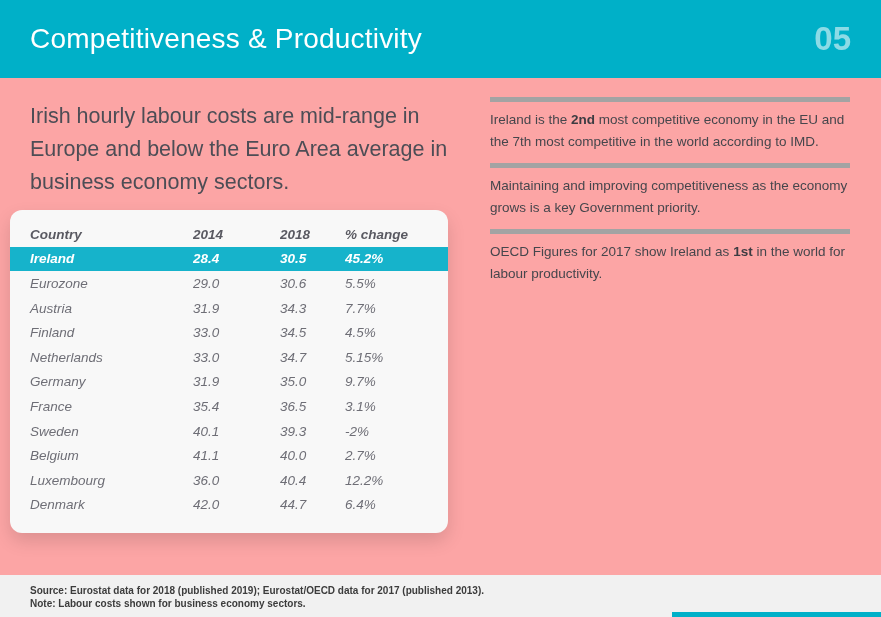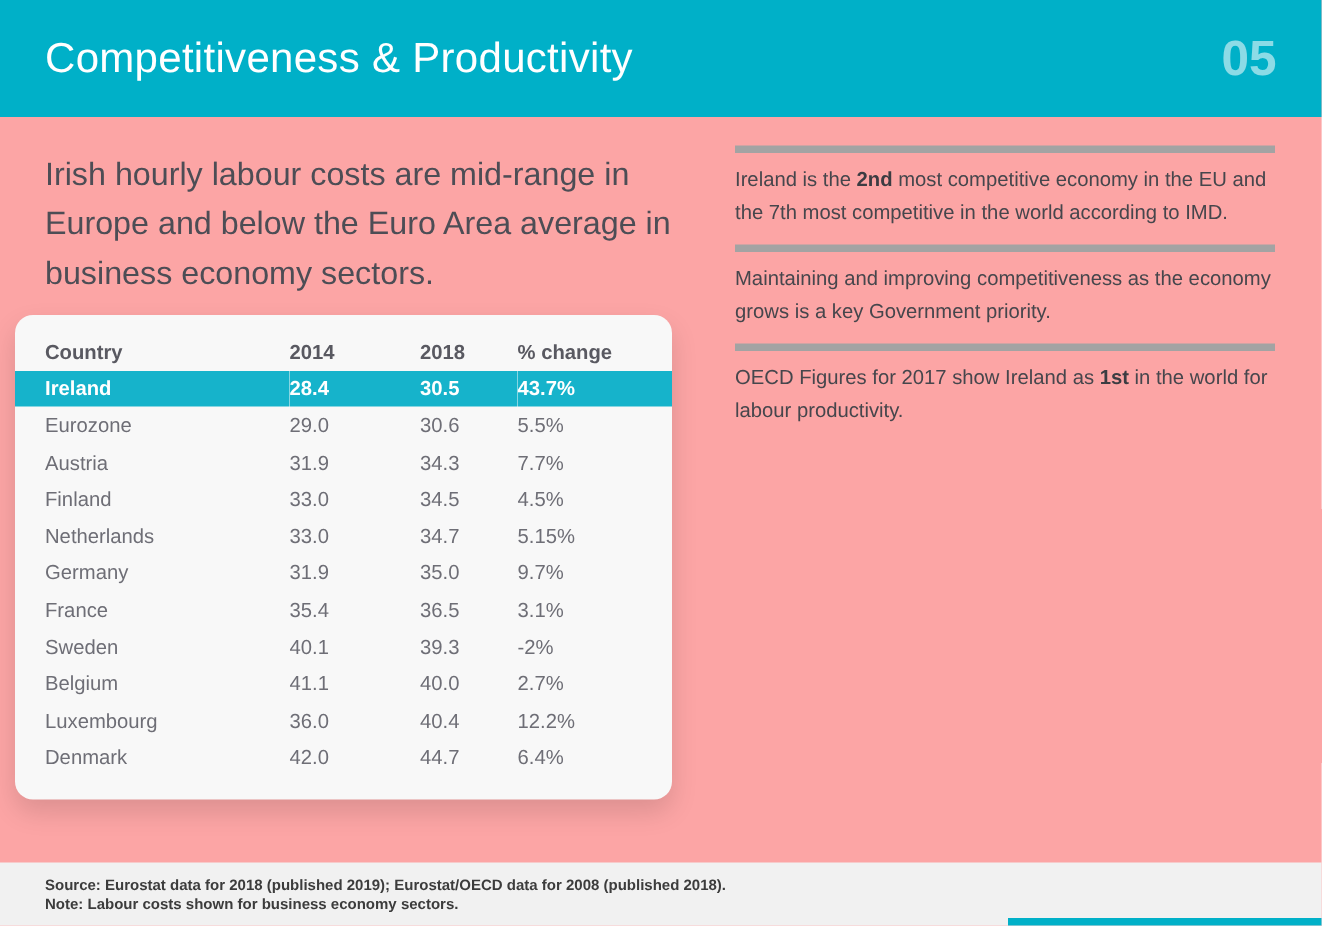--- a/index.html
+++ b/index.html
@@ -30,21 +30,21 @@
     color: #4d4d55; font-size: 21.5px; line-height: 33px; font-weight: 400;
   }
 
   
   .card {
     position: absolute; left: 10px; top: 132px; width: 438px;
     background: #f8f8f8; border-radius: 12px;
     box-shadow: 0 8px 18px rgba(0,0,0,0.13);
     padding: 12px 0 16px 0;
   }
-  table { border-collapse: collapse; width: 100%; table-layout: fixed; }
+  table { border-collapse: collapse; width: 100%; table-layout: fixed; font-style: italic; }
   col.c1 { width: 183px; } col.c2 { width: 87px; } col.c3 { width: 65px; } col.c4 { width: 103px; }
   th, td {
     text-align: left; font-size: 13.5px; height: 24.6px; padding: 0;
     white-space: nowrap; overflow: hidden;
   }
   th { color: #595961; font-weight: 700; }
   td { color: #6e6e76; font-weight: 400; }
   th:first-child, td:first-child { padding-left: 20px; }
   tr.hl { background: #16b3cb; }
   tr.hl td { color: #ffffff; font-weight: 700; }
@@ -95,21 +95,21 @@
               <th>2014</th>
               <th>2018</th>
               <th>% change</th>
             </tr>
           </thead>
         <tbody id="table-body">
             <tr class="hl">
               <td>Ireland</td>
               <td>28.4</td>
               <td>30.5</td>
-              <td>43.7%</td>
+              <td>45.2%</td>
             </tr>
             <tr>
               <td>Eurozone</td>
               <td>29.0</td>
               <td>30.6</td>
               <td>5.5%</td>
             </tr>
             <tr>
               <td>Austria</td>
               <td>31.9</td>
@@ -175,18 +175,18 @@
         <div class="fact">
           <p>Maintaining and improving competitiveness as the economy grows is a key Government priority.</p>
         </div>
         <div class="fact">
           <p>OECD Figures for 2017 show Ireland as <b>1st</b> in the world for labour productivity.</p>
         </div>
       </aside>
   </main>
 
   <footer class="footbar">
-    <p>Source: Eurostat data for 2018 (published 2019); Eurostat/OECD data for 2008 (published 2018).</p>
+    <p>Source: Eurostat data for 2018 (published 2019); Eurostat/OECD data for 2017 (published 2013).</p>
     <p>Note: Labour costs shown for business economy sectors.</p>
     <div class="accent-strip"></div>
   </footer>
 
 </div>
 
 </body></html>

